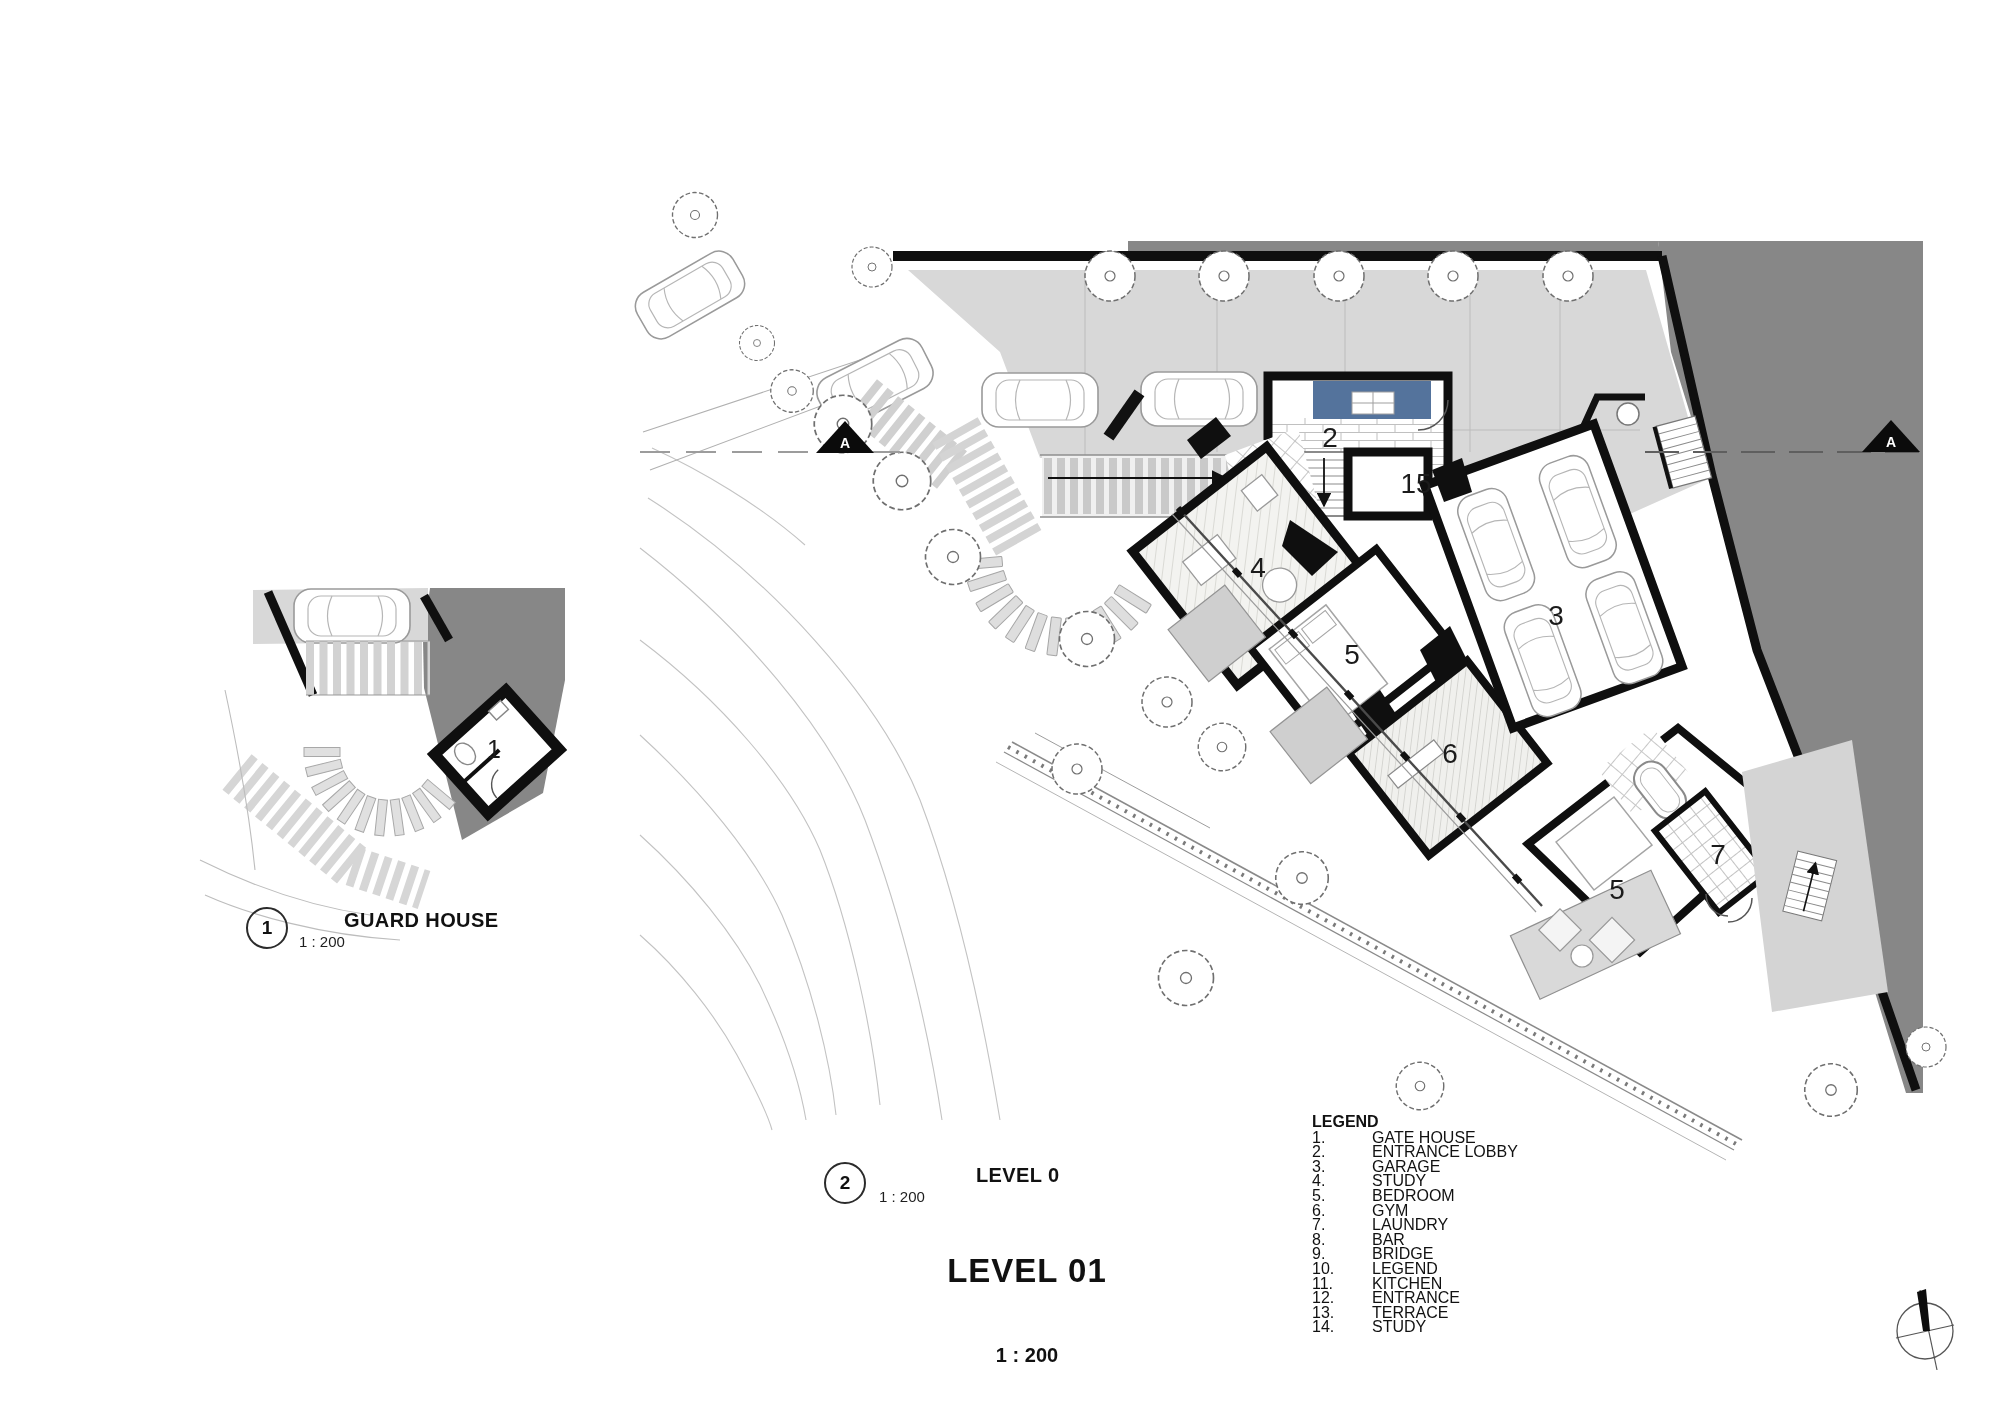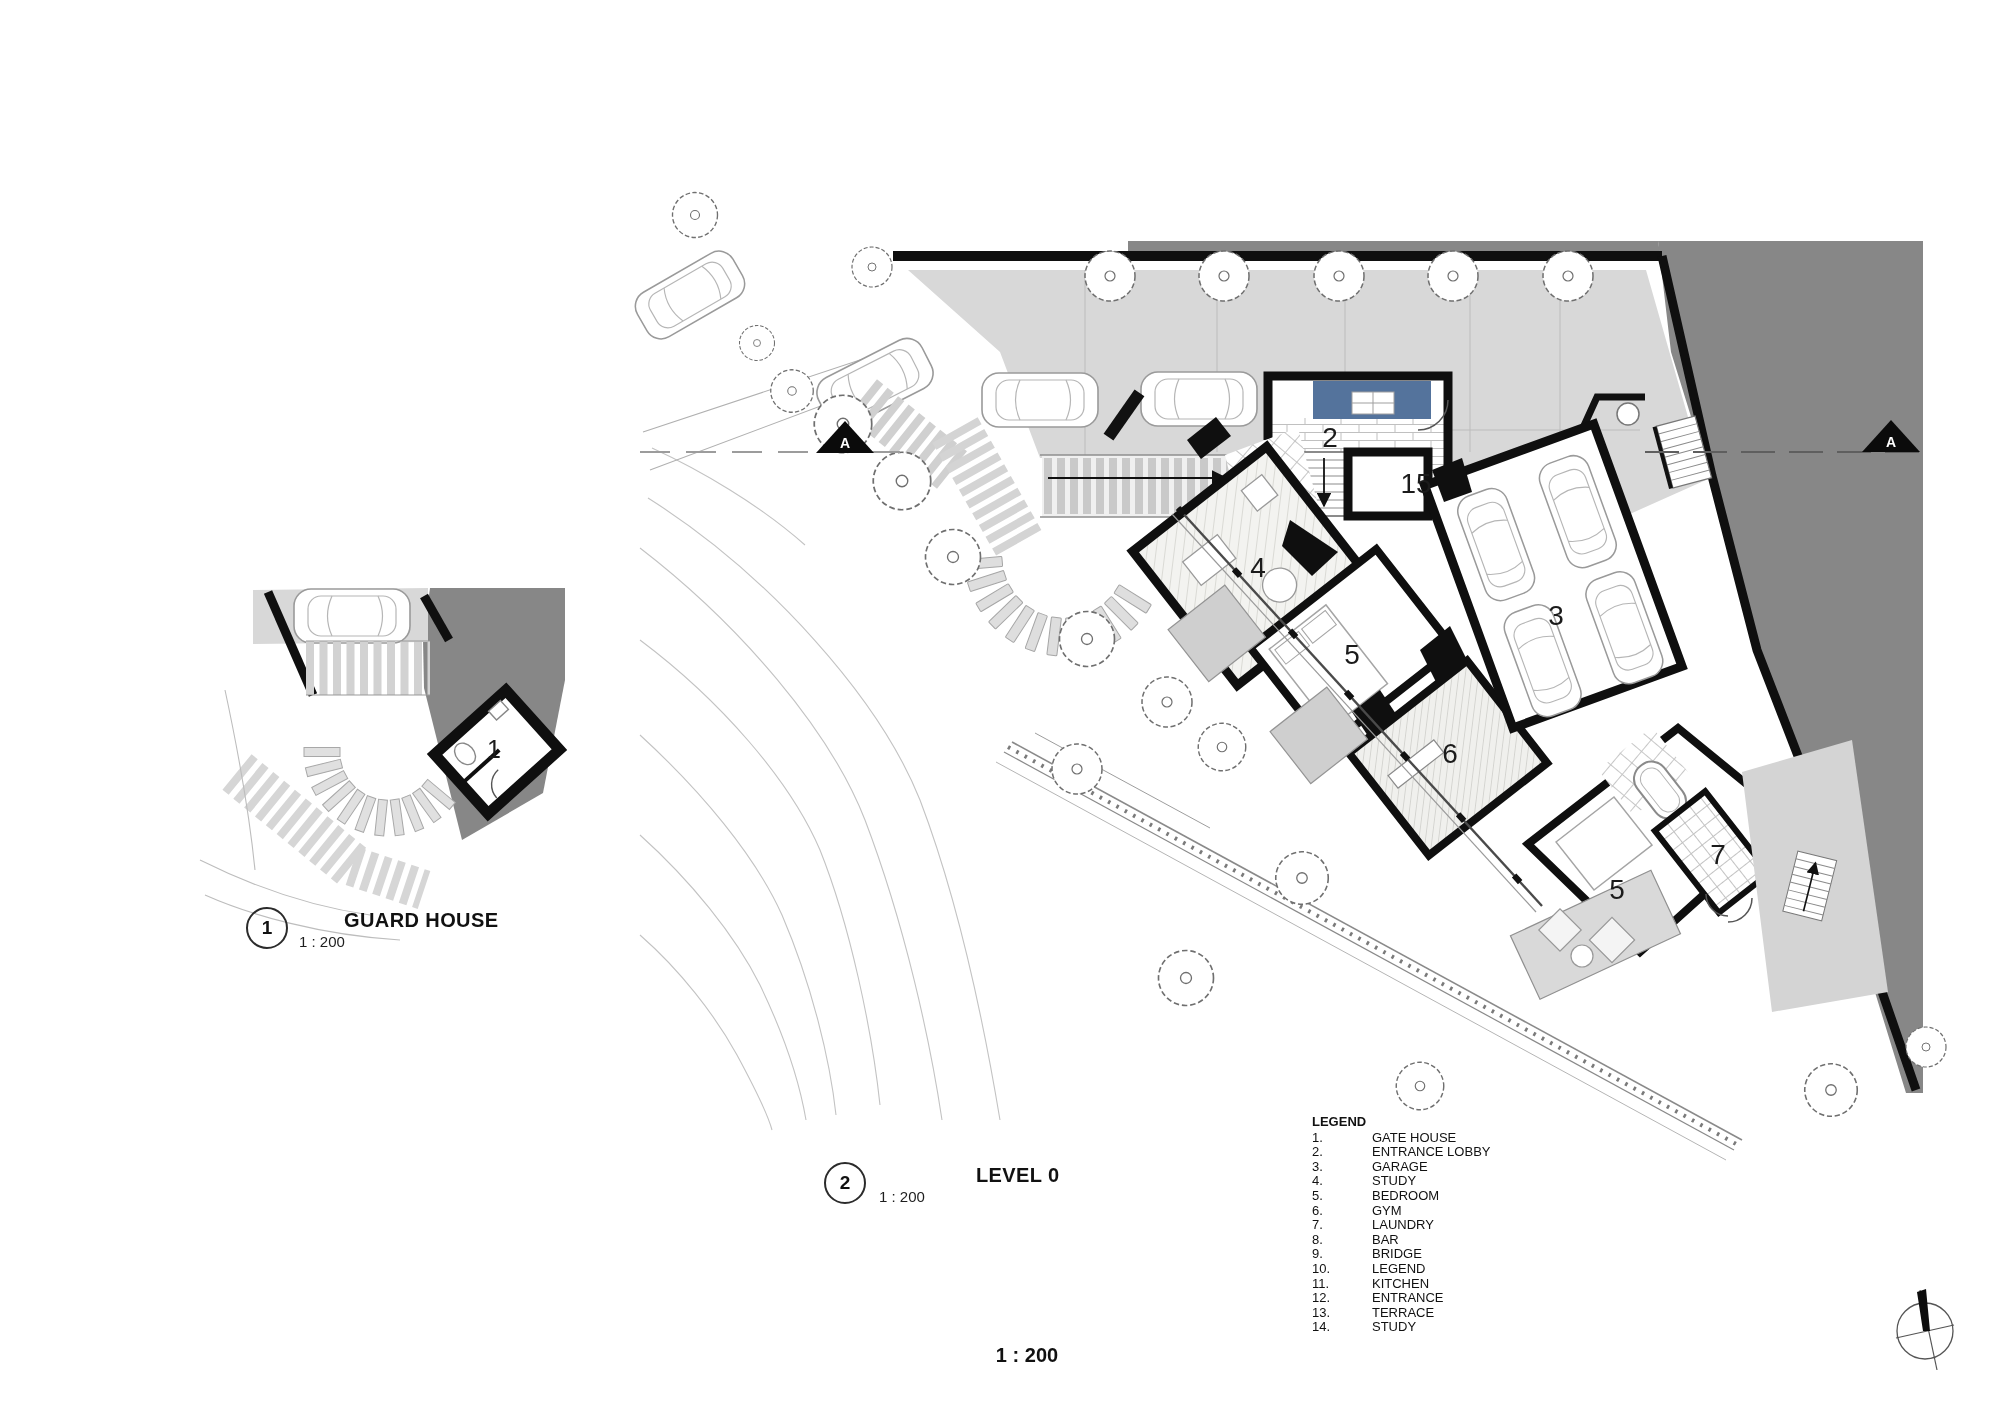--- a/index.html
+++ b/index.html
@@ -21,21 +21,21 @@
   .ref-circle{position:absolute;width:38px;height:38px;border:2px solid #2b2b2b;border-radius:50%;
             display:flex;align-items:center;justify-content:center;font-weight:bold;font-size:19px;}
   .view-title{position:absolute;font-weight:bold;font-size:20px;letter-spacing:.4px;white-space:nowrap;margin-left:48px;}
   .view-scale{position:absolute;font-size:15px;color:#1e1e1e;white-space:nowrap;}
 
   .main-title{position:absolute;left:877px;top:1252px;width:300px;text-align:center;
             font-weight:bold;font-size:33px;letter-spacing:1px;white-space:nowrap;}
   .main-scale{position:absolute;left:877px;top:1344px;width:300px;text-align:center;
             font-weight:bold;font-size:20px;white-space:nowrap;}
 
-  .legend{position:absolute;left:1312px;top:1115px;font-size:13px;line-height:14.6px;}
+  .legend{position:absolute;left:1312px;top:1115px;font-size:16px;line-height:14.6px;}
   .legend .legend-title{font-weight:bold;margin-bottom:1px;}
   .legend .row{display:flex;}
   .legend .num{width:60px;flex:0 0 60px;}
   .compass{position:absolute;left:1880px;top:1276px;width:100px;height:110px;}
 </style>
 </head>
 <body>
 
 <div class="page">
 
@@ -358,20 +358,21 @@
 </div>
 
 <div class="ref-circle" style="left:246px;top:907px;">1</div>
 <div class="view-title" style="left:296px;top:909px;">GUARD HOUSE</div>
 <div class="view-scale" style="left:299px;top:933px;">1 : 200</div>
 
 <div class="ref-circle" style="left:824px;top:1162px;">2</div>
 <div class="view-title" style="left:928px;top:1164px;">LEVEL 0</div>
 <div class="view-scale" style="left:879px;top:1188px;">1 : 200</div>
 
+<div class="main-title">LEVEL 01</div>
 <div class="main-scale">1 : 200</div>
 
 <div class="legend">
   <div class="legend-title">LEGEND</div>
   <div class="row">
         <span class="num">1.</span>
         <span>GATE HOUSE</span>
       </div>
   <div class="row">
         <span class="num">2.</span>

